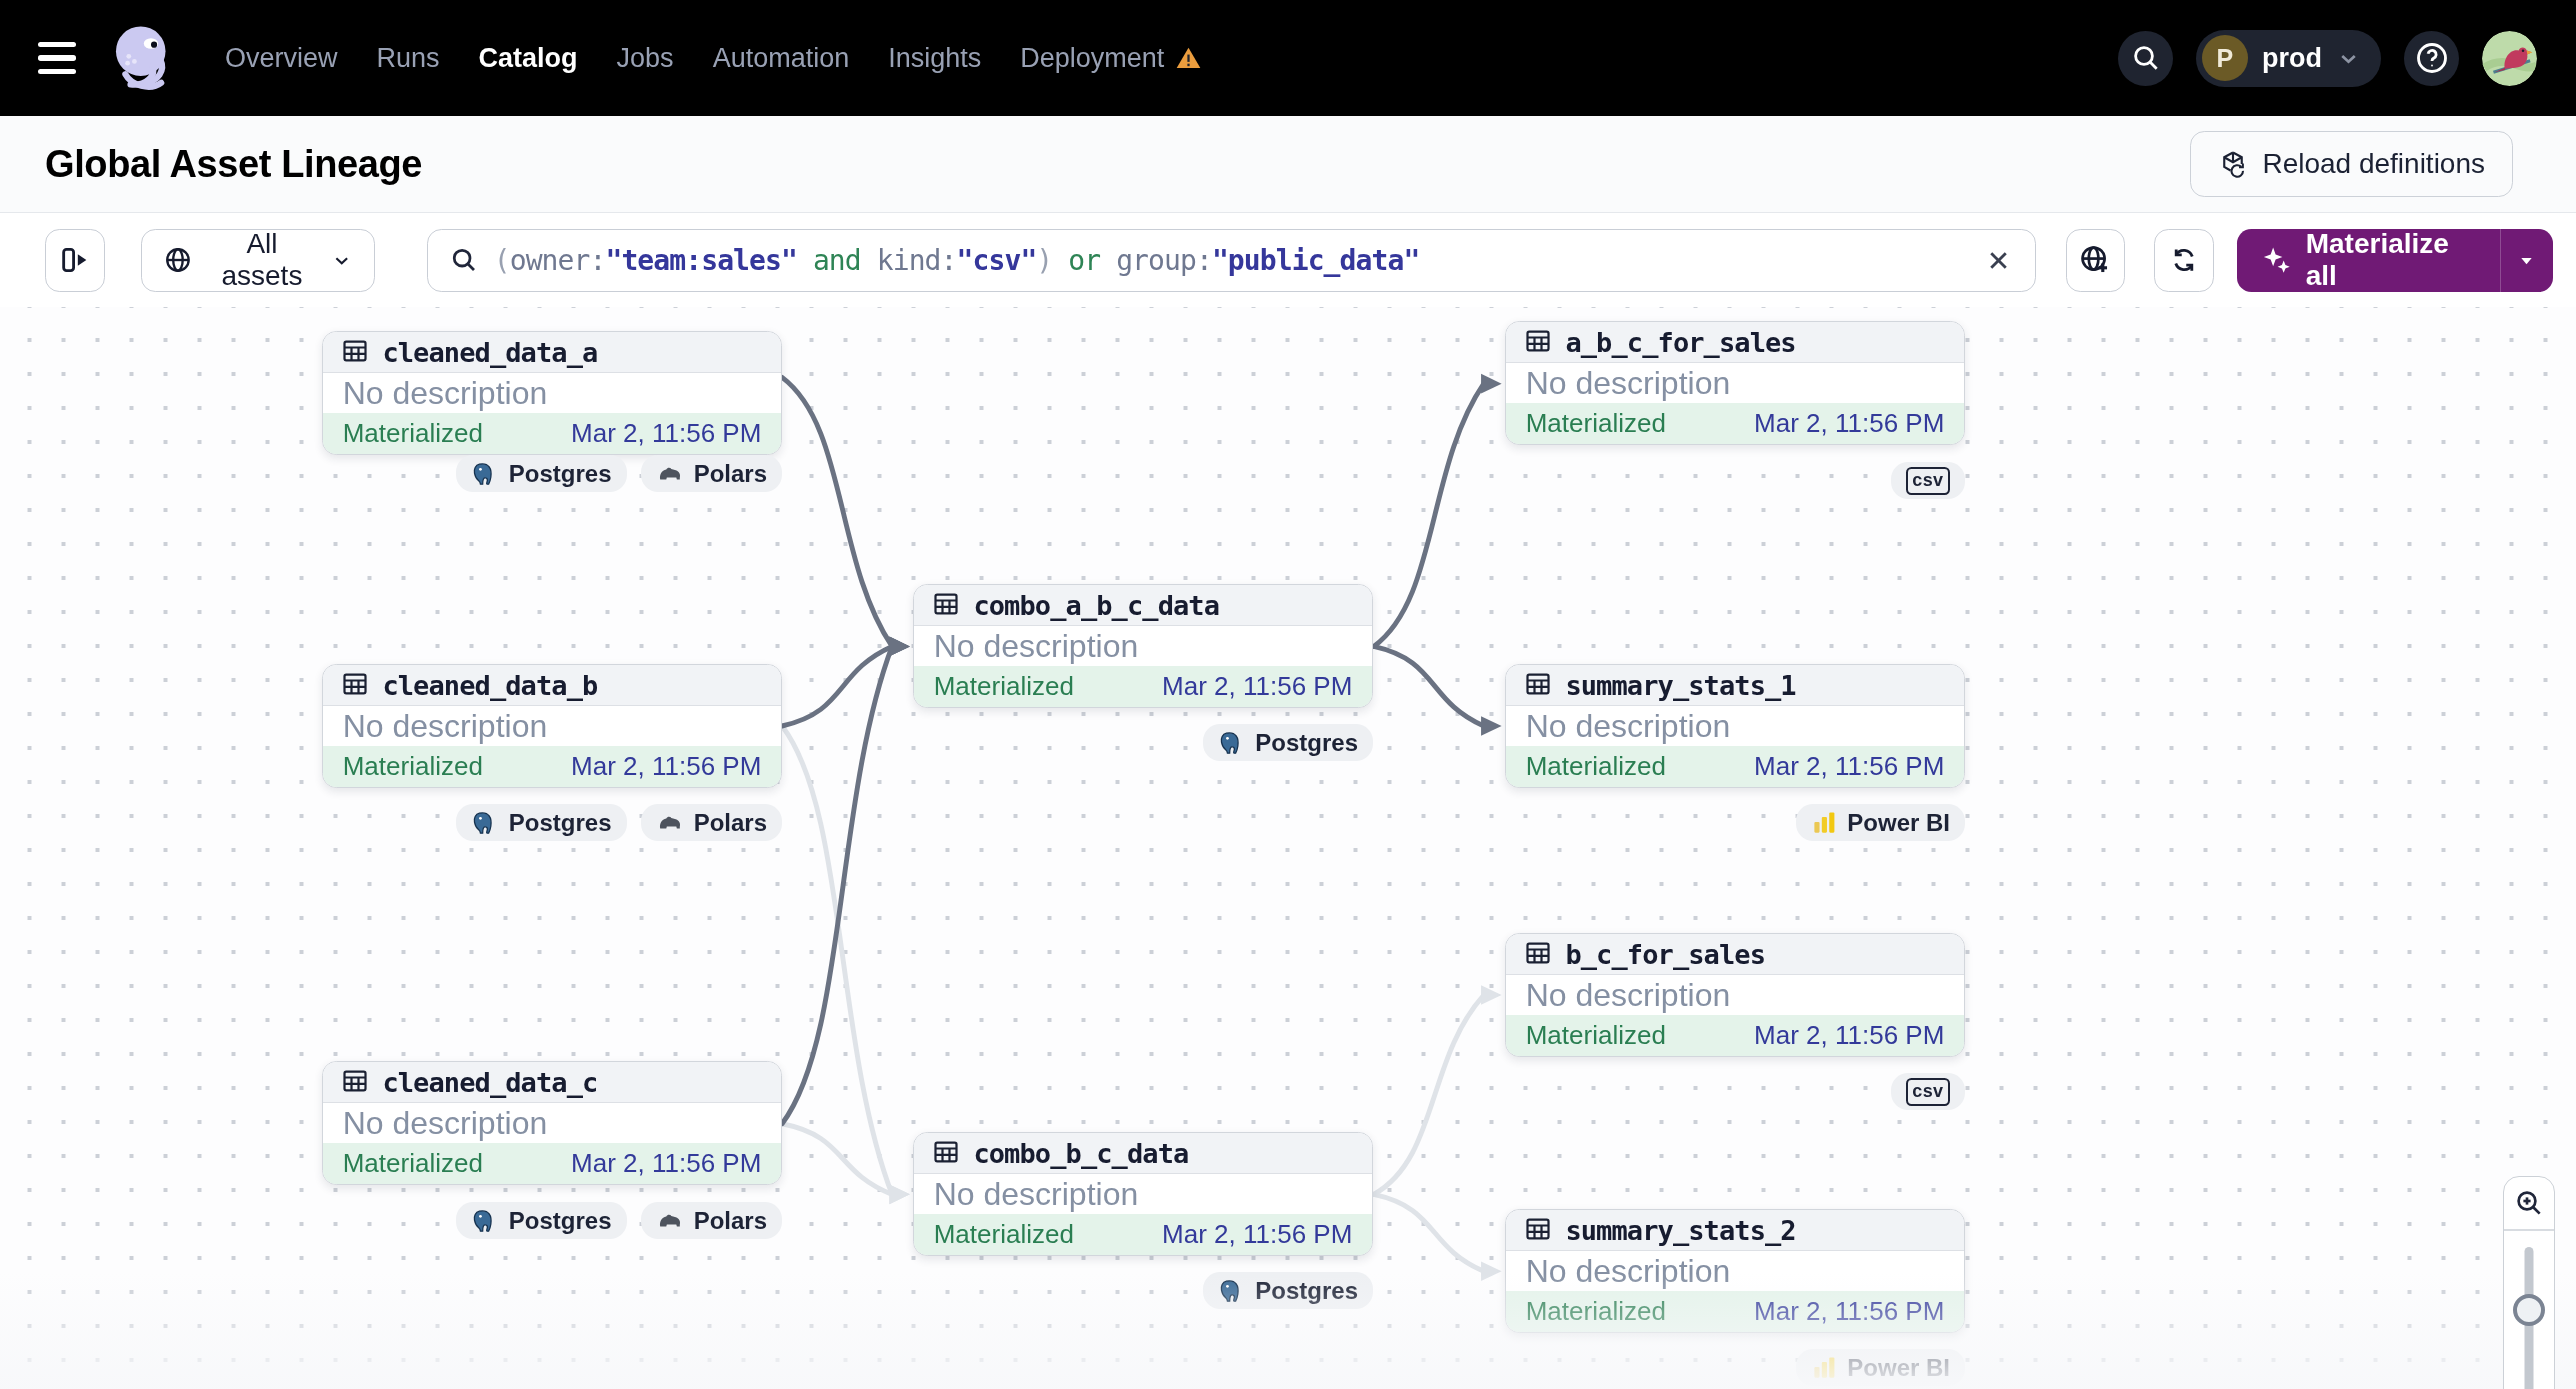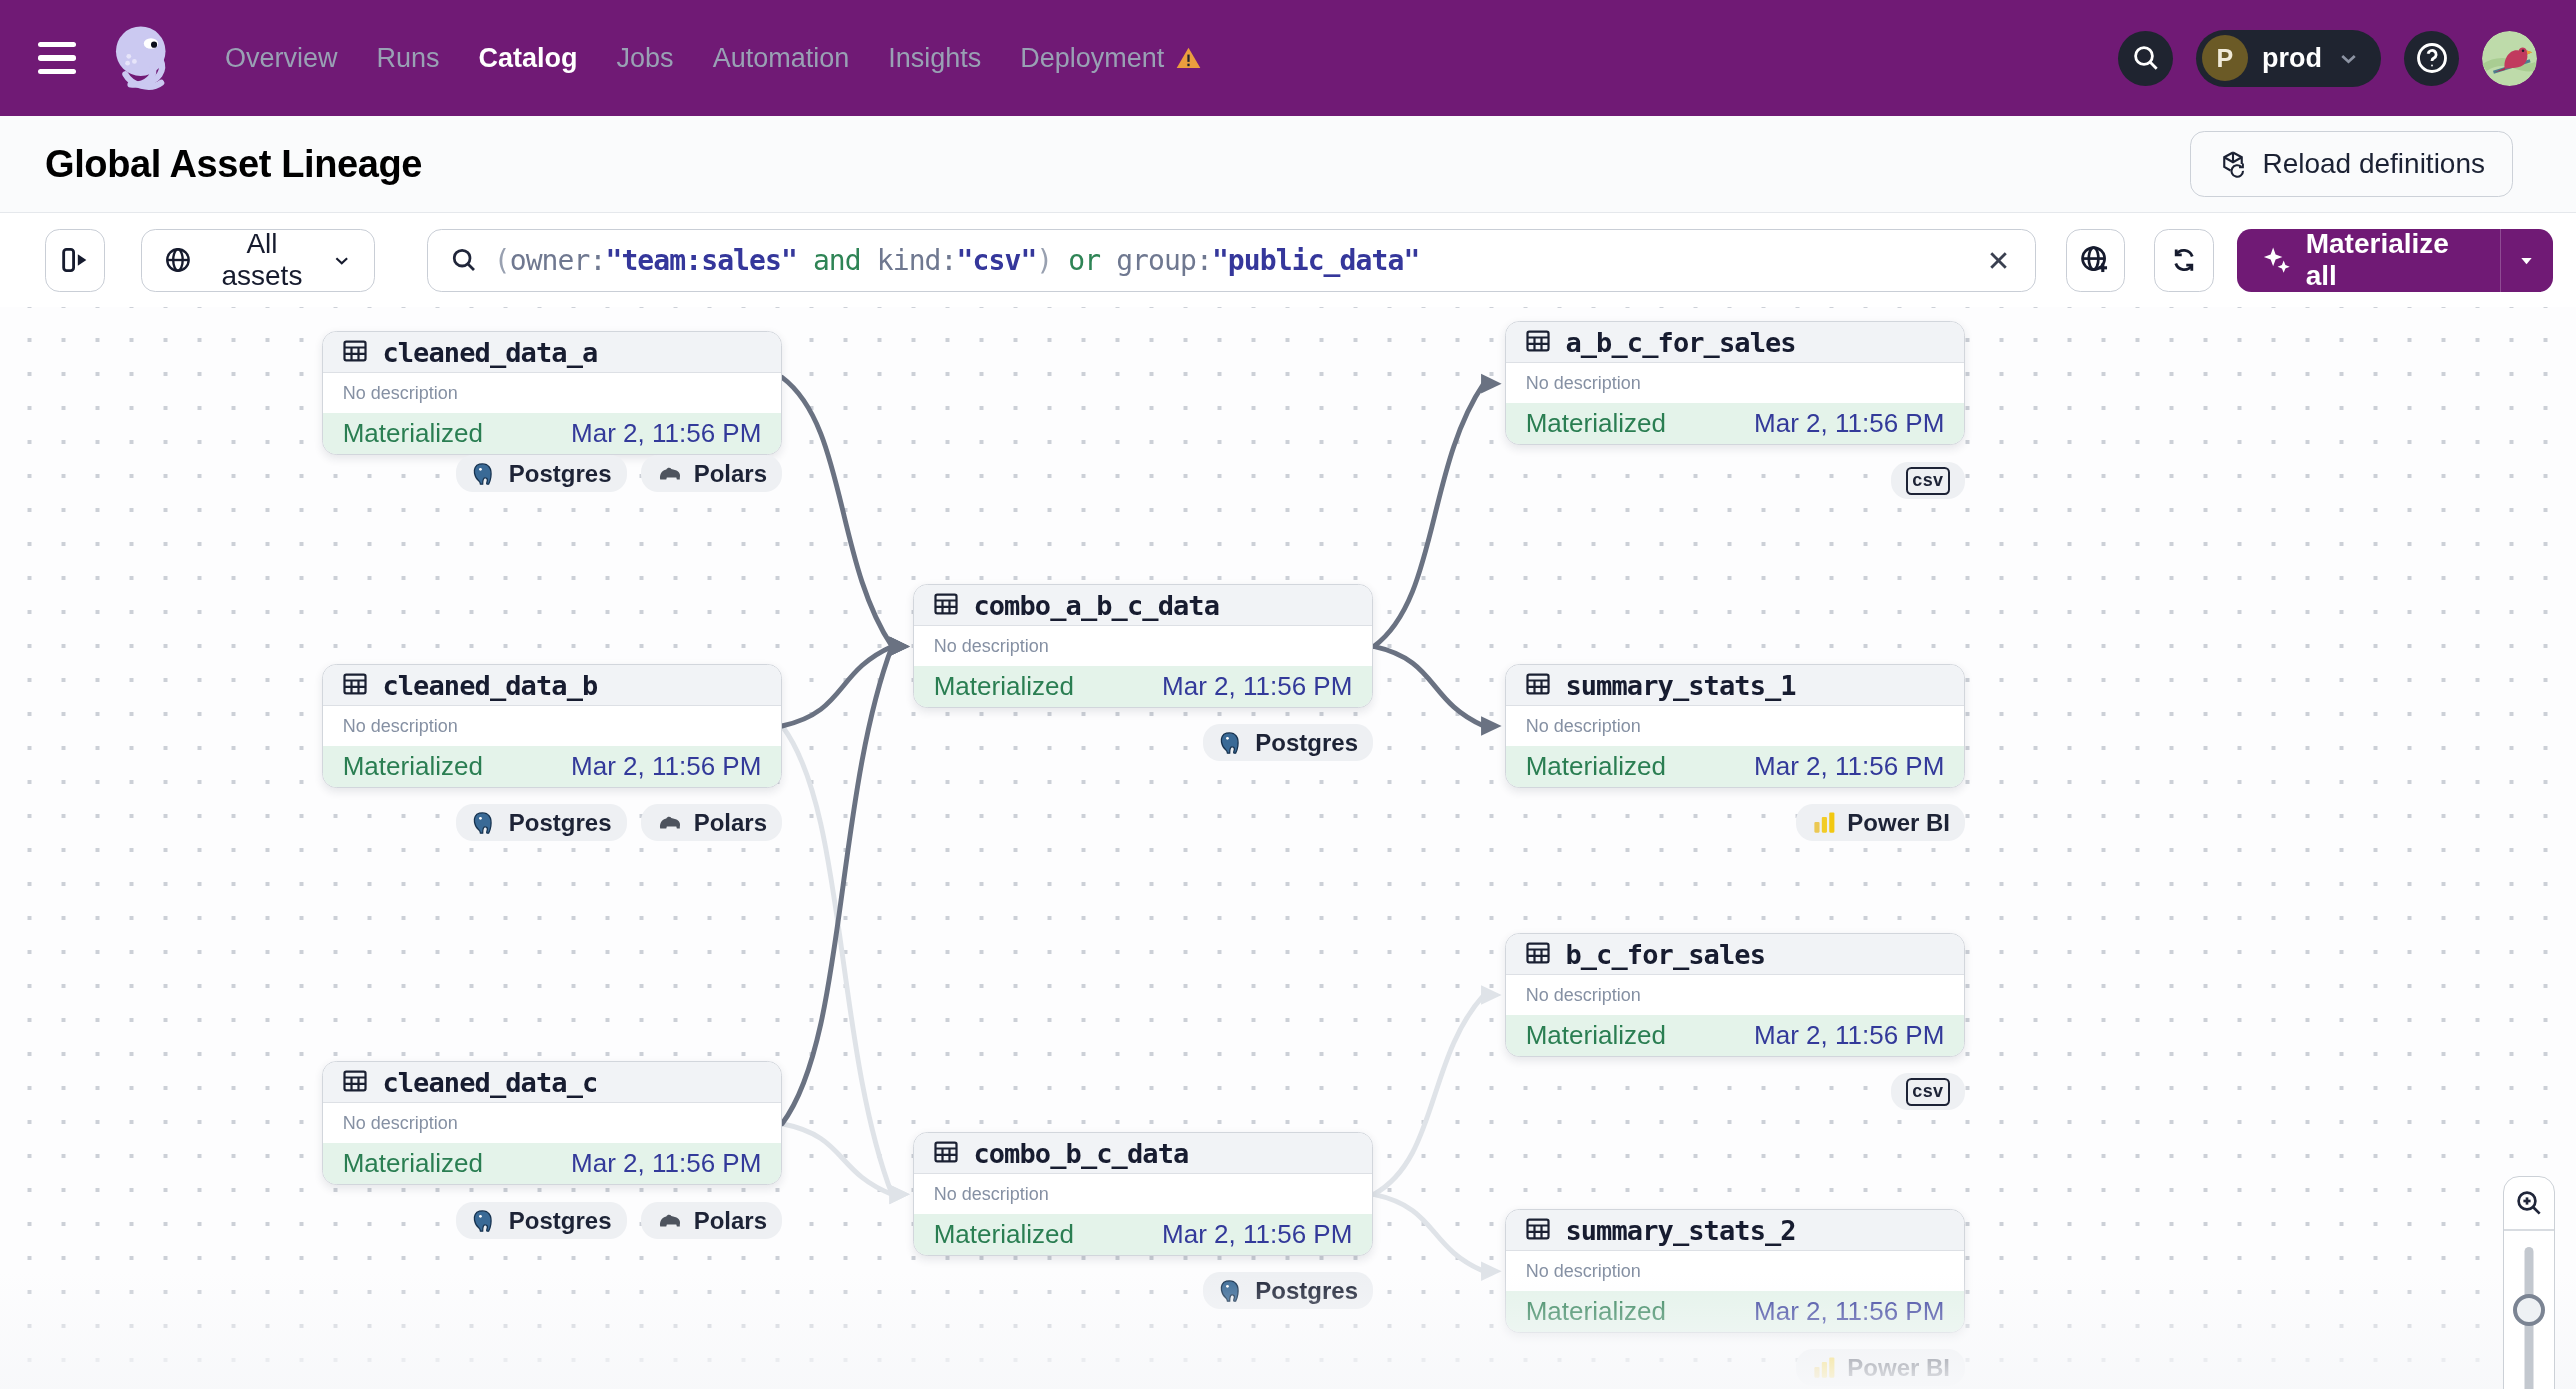--- a/index.html
+++ b/index.html
@@ -1,21 +1,21 @@
 <!DOCTYPE html>
 <html style="font-size:14.3px"><head>
 <meta charset="utf-8">
 <style>
   * { margin:0; padding:0; box-sizing:border-box; }
   html,body { width:2576px; height:1389px; overflow:hidden;
     font-family:"Liberation Sans", sans-serif; background:#fcfcfd; }
 
   
   .navbar { position:absolute; left:0; top:0; width:2576px; height:116px;
-    background:#701a75; display:flex; align-items:center; }
+    background:#000000; display:flex; align-items:center; }
   .hamburger { margin-left:38px; width:41px; display:flex; flex-direction:column; gap:8px; cursor:pointer; }
   .hamburger span { display:block; width:38px; height:5.4px; background:#fff; border-radius:2.7px; }
   .logo { margin-left:25px; width:82px; height:82px; }
   .nav-items { display:flex; align-items:center; margin-left:39px; gap:39px; }
   .nav-item { font-size:27px; color:#99a1b4; cursor:pointer; display:flex; align-items:center; gap:10.7px; }
   .nav-item.active { color:#ffffff; font-weight:700; }
   .nav-right { margin-left:auto; margin-right:39px; display:flex; align-items:center; gap:23px; }
   .nav-circle { width:55px; height:55px; border-radius:50%; background:#1f2430;
     display:flex; align-items:center; justify-content:center; cursor:pointer; }
   .env-pill { height:57px; background:#1f2430; border-radius:29px; display:flex;
@@ -62,21 +62,21 @@
   .edge-dark { stroke:#6a7282; } .edge-light { stroke:#dfe3e8; }
   .ah-dark { fill:#6a7282; } .ah-light { fill:#dfe3e8; }
 
   .node { position:absolute; width:460px; background:#ffffff; border:1.8px solid #d2d6dc;
     border-radius:14.3px; box-shadow:0 3.6px 9px rgba(25,35,60,0.10); overflow:hidden; cursor:pointer; }
   .node-header { height:41px; background:#f1f3f6; border-bottom:1.8px solid #dde0e5;
     display:flex; align-items:center; padding:0 18px; gap:13.4px; }
   .node-name { font-family:"DejaVu Sans Mono", monospace; font-size:27px; font-weight:700;
     color:#171c30; letter-spacing:-0.9px; }
   .node-desc { height:40px; display:flex; align-items:center; padding:0 19.7px;
-    color:#8590a3; font-size:18px; }
+    color:#8590a3; font-size:32px; }
   .node-status { height:41px; background:#e4f3ea; display:flex; justify-content:space-between;
     align-items:center; padding:0 19.7px; font-size:26px; }
   .status-label { color:#2a7e52; } .status-time { color:#333a9a; }
 
   .tag-row { position:absolute; width:460px; display:flex; justify-content:flex-end; gap:14.3px; }
   .tag { display:flex; align-items:center; gap:9.8px; background:#eef0f3; border-radius:17px;
     padding:4.5px 15px; font-size:24px; font-weight:700; color:#1d2336; cursor:pointer; }
   .csv-glyph { display:inline-block; border:2.7px solid #1d2336; border-radius:5.4px;
     font-size:18px; font-weight:700; line-height:1; padding:2.7px 4.5px 3.6px; letter-spacing:0.4px; }
 

